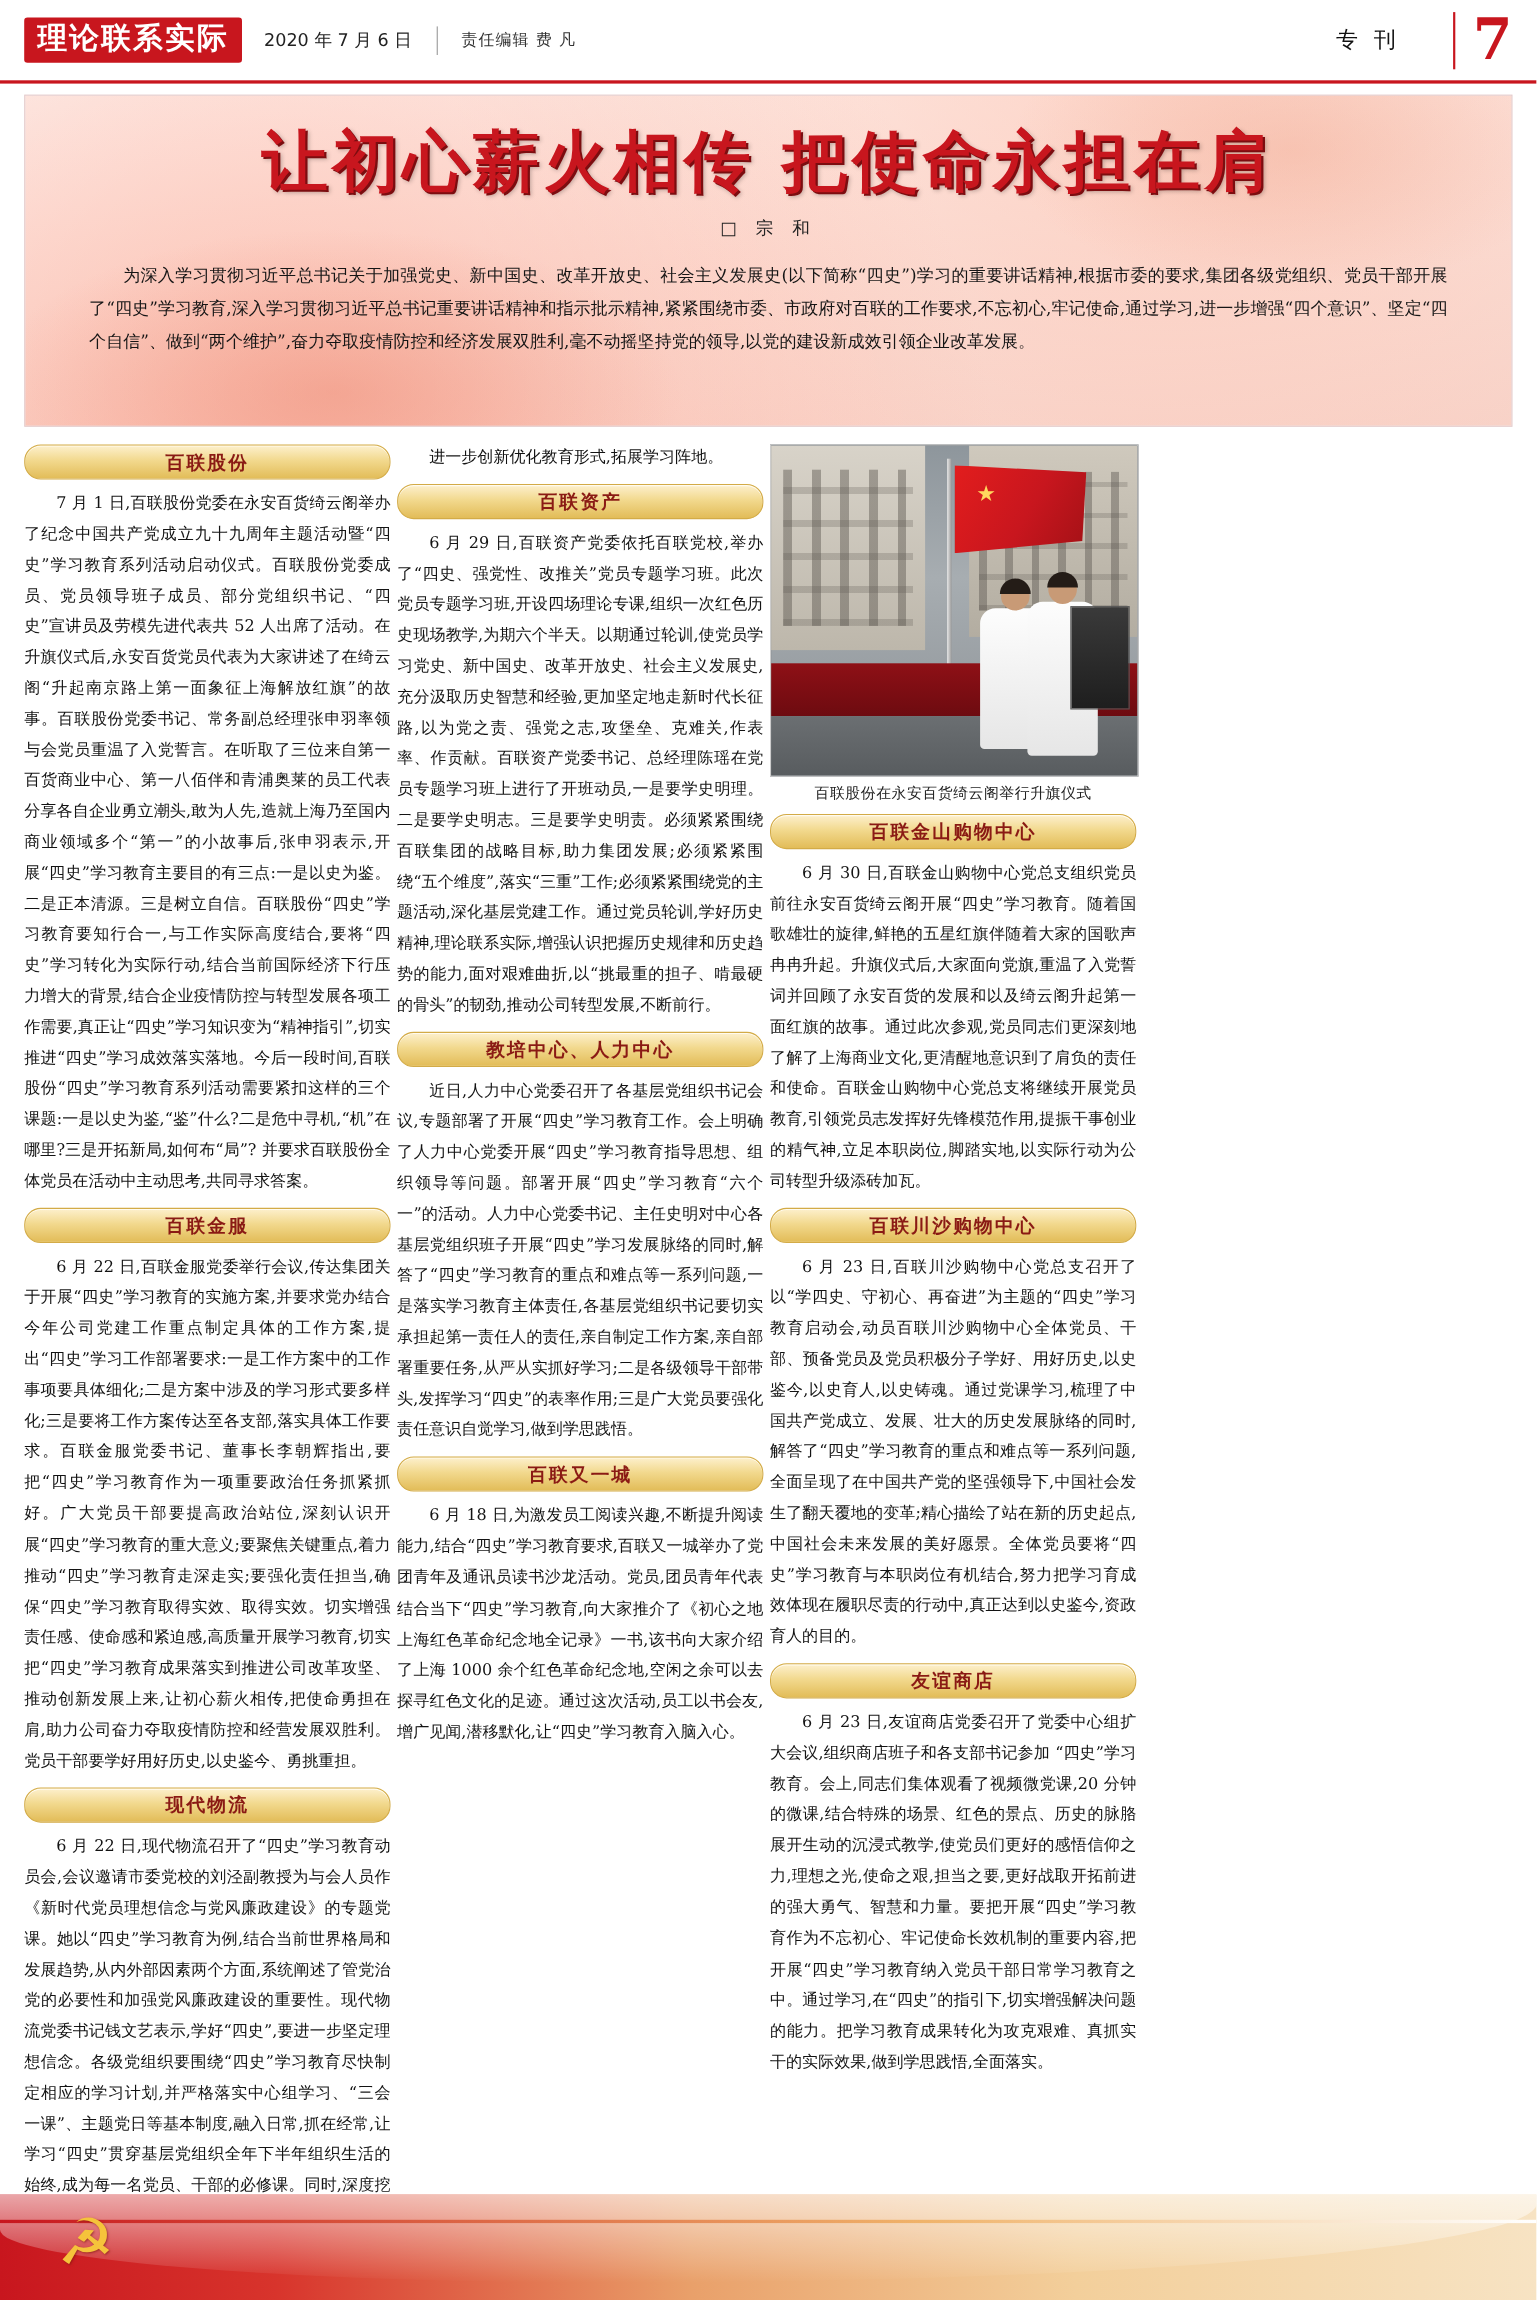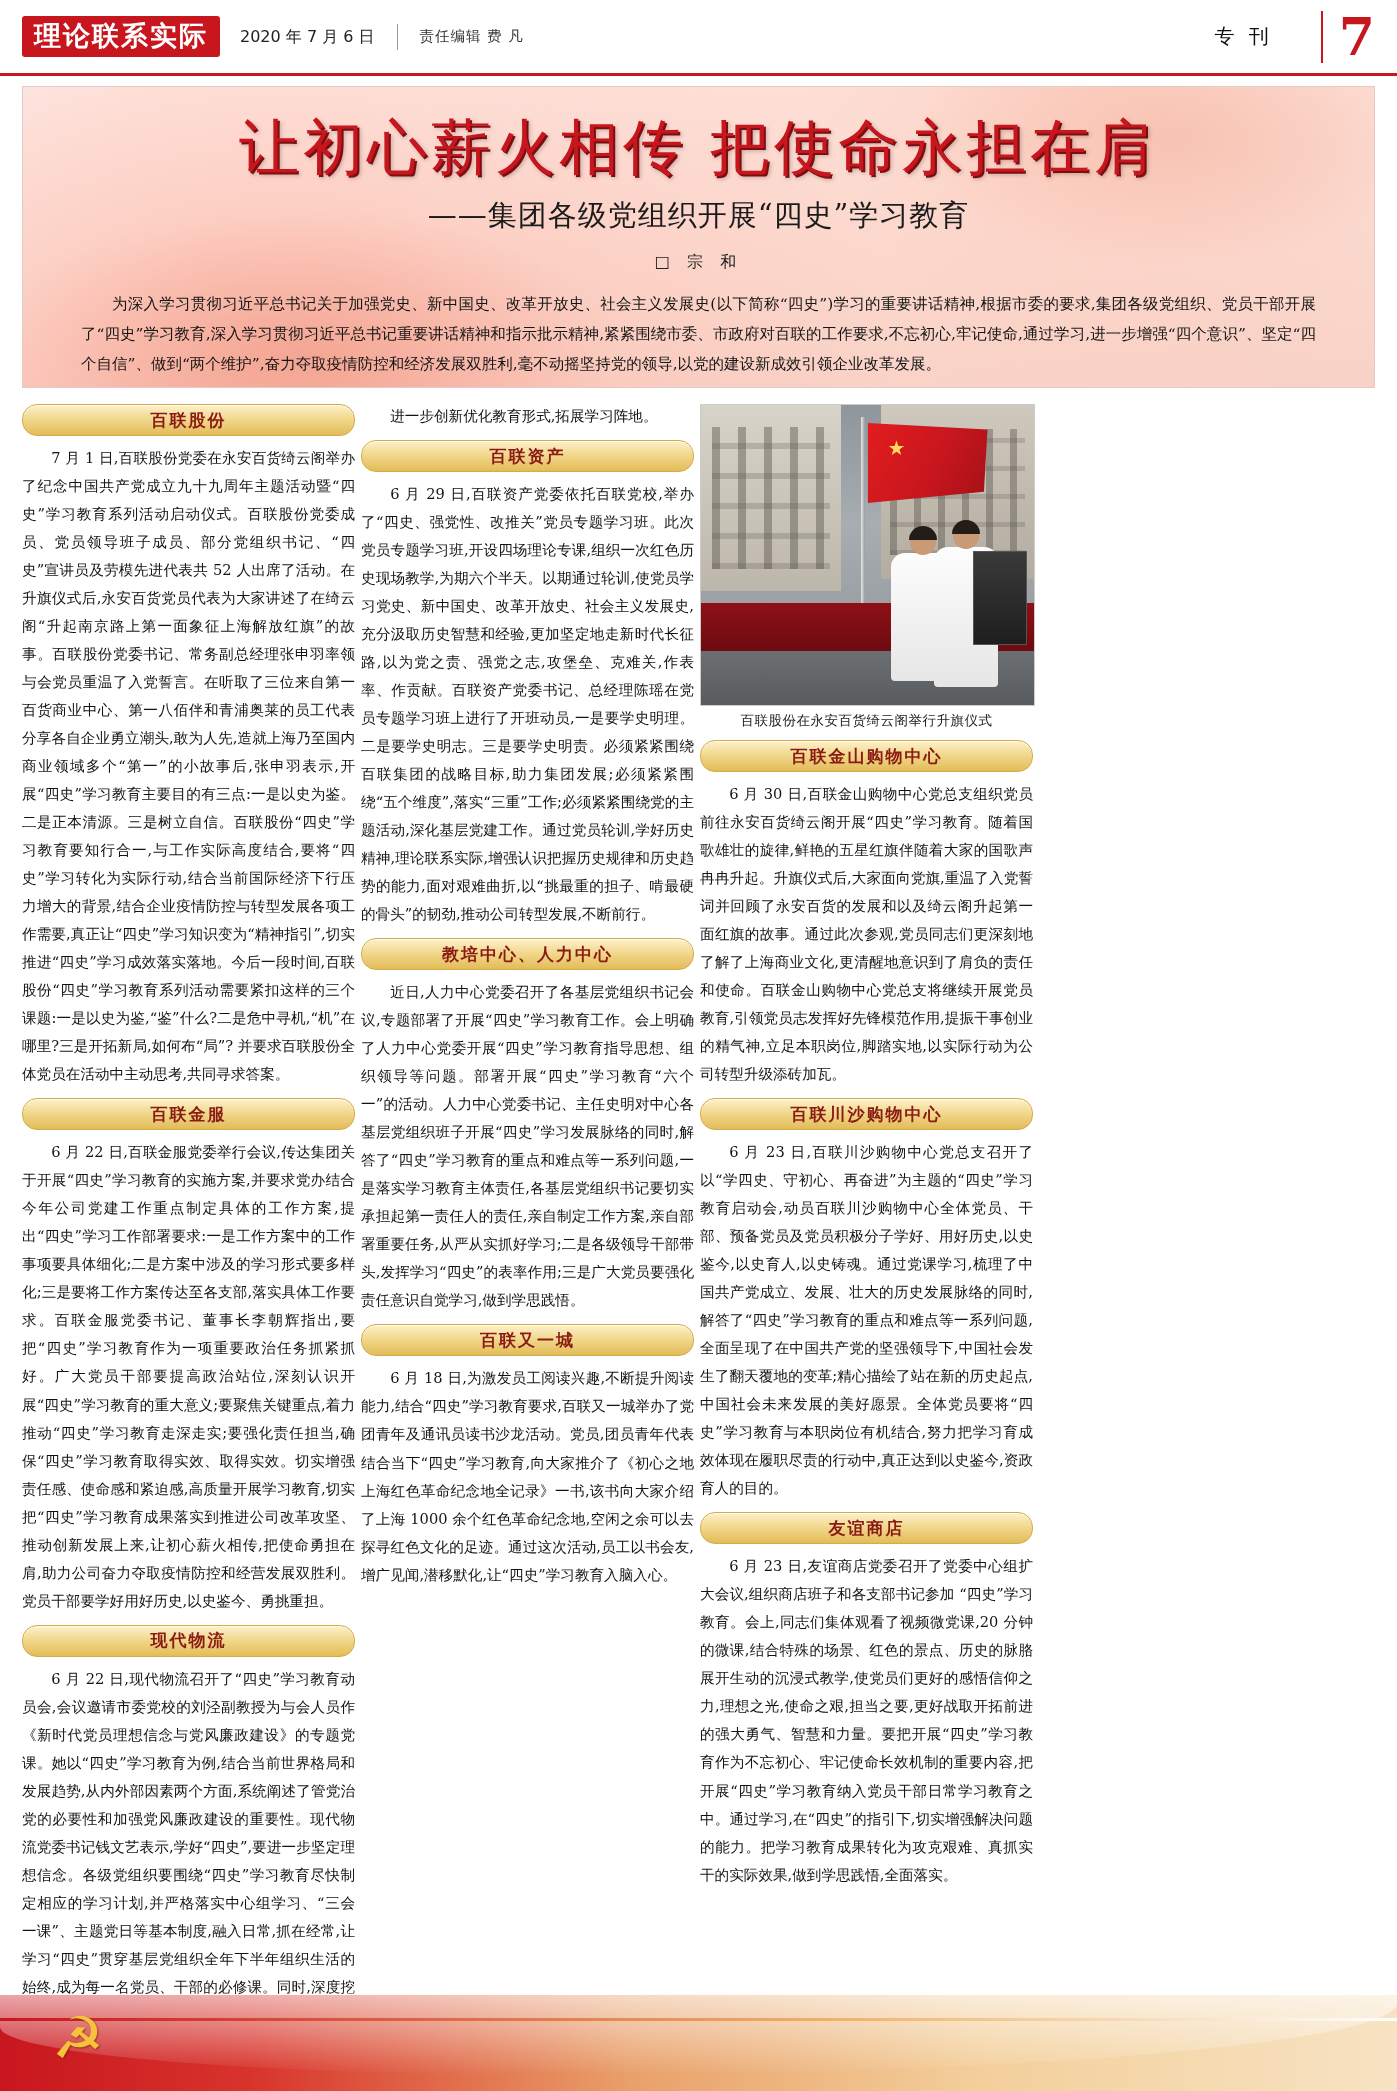--- a/index.html
+++ b/index.html
@@ -101,21 +101,21 @@
     background: radial-gradient(ellipse at center, rgba(235,150,120,0.30) 0%, rgba(255,255,255,0) 70%);
   }
   .hero-inner {
     position: relative;
     z-index: 2;
     text-align: center;
     padding-top: 26px;
   }
   .headline {
     font-family: "DejaVu Serif", "Liberation Serif", serif;
-    font-weight: normal;
+    font-weight: bold;
     font-size: 60px;
     letter-spacing: 4px;
     color: #c8161e;
     text-shadow: 2px 2px 0 #7c0d10, 3px 3px 4px rgba(0,0,0,0.25);
     line-height: 1.15;
   }
   .subheadline {
     margin-top: 14px;
     font-family: "DejaVu Serif", "Liberation Serif", serif;
     font-size: 29px;
@@ -321,21 +321,20 @@
     <div class="masthead-date">2020 年 7 月 6 日</div>
     <div class="masthead-editor">责任编辑  费  凡</div>
     <div class="masthead-spacer"></div>
     <div class="masthead-section">专 刊</div>
     <div class="page-number">7</div>
   </div>
 
   <div class="hero">
     <div class="hero-inner">
       <div class="headline">让初心薪火相传  把使命永担在肩</div>
-      <div class="subheadline">——集团各级党组织开展“四史”学习教育</div>
       <div class="byline">□ 宗   和</div>
     </div>
     <div class="lede">为深入学习贯彻习近平总书记关于加强党史、新中国史、改革开放史、社会主义发展史(以下简称“四史”)学习的重要讲话精神,根据市委的要求,集团各级党组织、党员干部开展了“四史”学习教育,深入学习贯彻习近平总书记重要讲话精神和指示批示精神,紧紧围绕市委、市政府对百联的工作要求,不忘初心,牢记使命,通过学习,进一步增强“四个意识”、坚定“四个自信”、做到“两个维护”,奋力夺取疫情防控和经济发展双胜利,毫不动摇坚持党的领导,以党的建设新成效引领企业改革发展。</div>
   </div>
 
   <div class="columns">
 
     <div class="col">
       <div class="sec-head first">百联股份</div>
       <p class="body">7 月 1 日,百联股份党委在永安百货绮云阁举办了纪念中国共产党成立九十九周年主题活动暨“四史”学习教育系列活动启动仪式。百联股份党委成员、党员领导班子成员、部分党组织书记、“四史”宣讲员及劳模先进代表共 52 人出席了活动。在升旗仪式后,永安百货党员代表为大家讲述了在绮云阁“升起南京路上第一面象征上海解放红旗”的故事。百联股份党委书记、常务副总经理张申羽率领与会党员重温了入党誓言。在听取了三位来自第一百货商业中心、第一八佰伴和青浦奥莱的员工代表分享各自企业勇立潮头,敢为人先,造就上海乃至国内商业领域多个“第一”的小故事后,张申羽表示,开展“四史”学习教育主要目的有三点:一是以史为鉴。二是正本清源。三是树立自信。百联股份“四史”学习教育要知行合一,与工作实际高度结合,要将“四史”学习转化为实际行动,结合当前国际经济下行压力增大的背景,结合企业疫情防控与转型发展各项工作需要,真正让“四史”学习知识变为“精神指引”,切实推进“四史”学习成效落实落地。今后一段时间,百联股份“四史”学习教育系列活动需要紧扣这样的三个课题:一是以史为鉴,“鉴”什么?二是危中寻机,“机”在哪里?三是开拓新局,如何布“局”? 并要求百联股份全体党员在活动中主动思考,共同寻求答案。</p>

